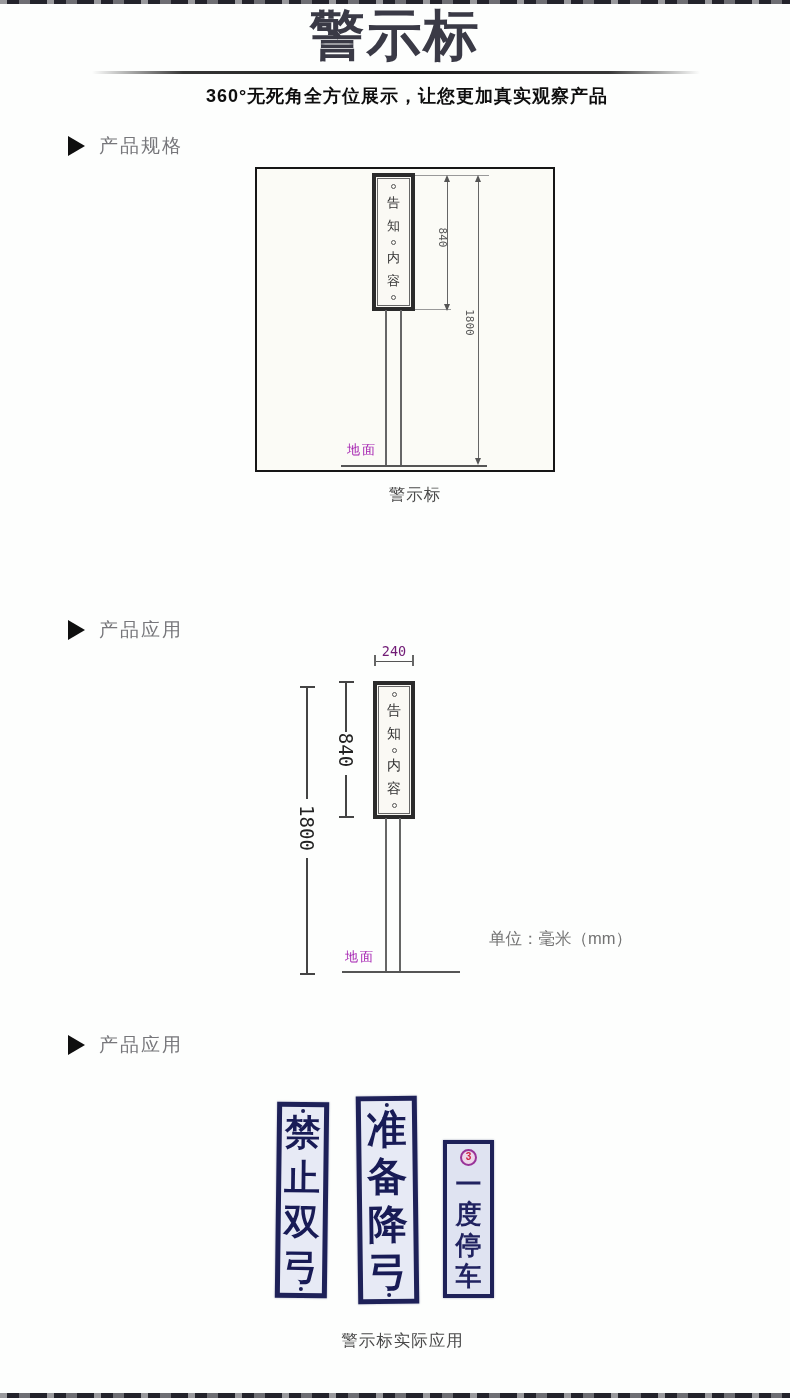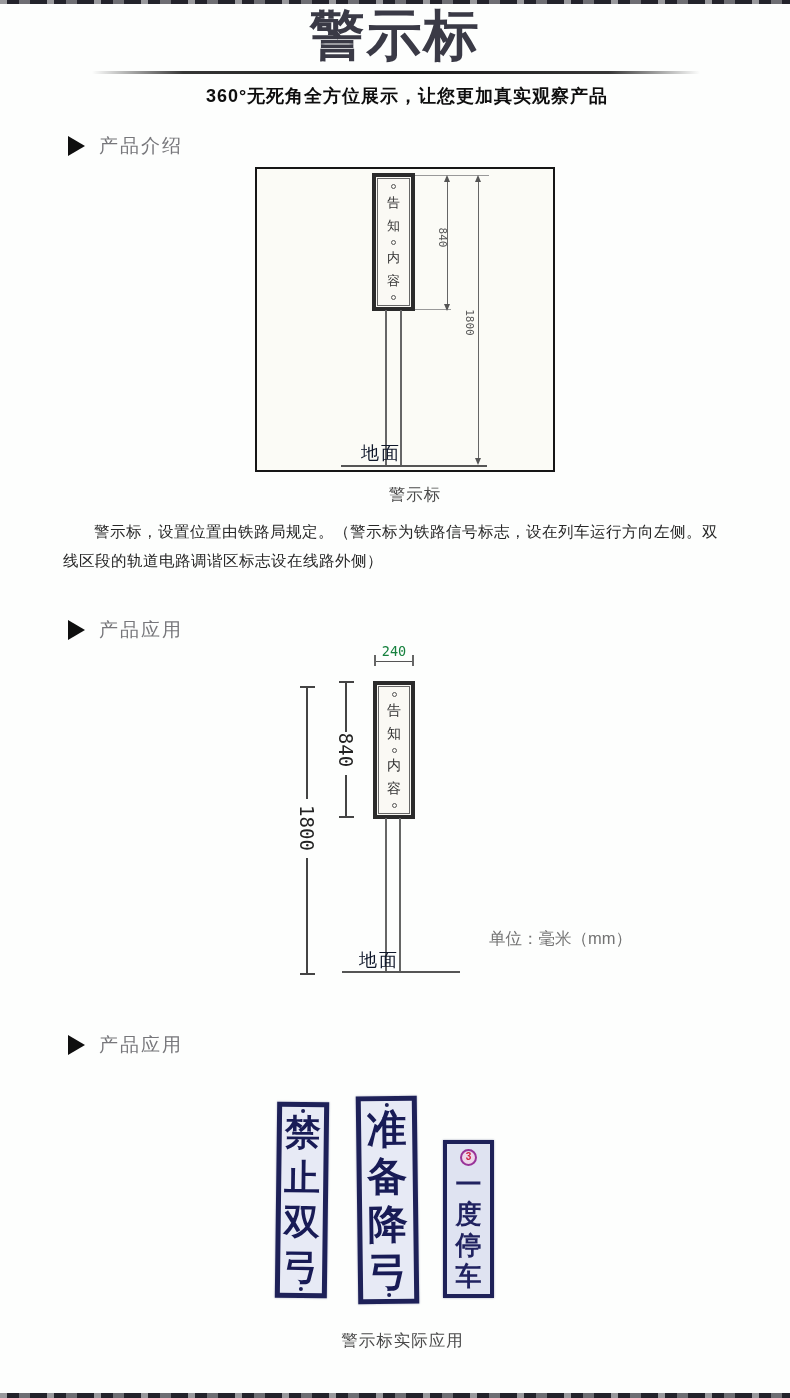--- a/index.html
+++ b/index.html
@@ -68,41 +68,41 @@
     justify-content:space-evenly; color:#333;
   }
   .plate-inner .dot {
     width:5px; height:5px; border:1px solid #555; border-radius:50%;
     background:transparent;
   }
   .pole {
     position:absolute; border-left:2px solid #666; border-right:2px solid #666;
     background:transparent;
   }
-  .ground-lbl { position:absolute; font-size:18px; color:#0f172a; letter-spacing:2px;margin-left:14px; }
+  .ground-lbl { position:absolute; font-size:13px; color:#a21caf; letter-spacing:2px; }
 
   
   .d1box {
     position:absolute; left:255px; top:167px; width:300px; height:305px;
     border:2px solid #161616; background:#fbfbf6;
   }
   .d1box .plate { left:115px; top:4px; width:43px; height:138px; font-size:13px; }
   .d1-pole { left:128px; top:141px; width:17px; height:156px; }
   .d1-ground { left:84px; top:296px; width:146px; height:2px; background:#555; }
   .d1-gnd-lbl { left:90px; top:272px; }
   .d1-ext-top { left:158px; top:6px; width:74px; height:1px; background:#999; }
   .d1-ext-mid { left:158px; top:140px; width:36px; height:1px; background:#999; }
   .d1-dim840 { left:190px; top:9px; width:1px; height:131px; }
   .d1-dim1800 { left:221px; top:9px; width:1px; height:284px; }
   .d1-lab840 { left:170px; top:62px; width:30px; font-size:11px; }
   .d1-lab1800 { left:195px; top:147px; width:34px; font-size:11px; }
 
   
   .d2-lab240 { position:absolute; left:372px; top:643px; width:44px; text-align:center;
-               font-family:"DejaVu Sans Mono", monospace; font-size:13.5px; color:#15803d; }
+               font-family:"DejaVu Sans Mono", monospace; font-size:13.5px; color:#701a75; }
   .d2-bracket-h { left:375px; top:661px; width:38px; height:1px; background:#555; }
   .d2-tick-l { left:374px; top:655px; width:2px; height:11px; }
   .d2-tick-r { left:412px; top:655px; width:2px; height:11px; }
   .d2-plate { left:373px; top:681px; width:42px; height:138px; font-size:14px; }
   .d2-pole { left:385px; top:818px; width:16px; height:155px; }
   .d2-ground { left:342px; top:971px; width:118px; height:2px; background:#555; }
   .d2-gnd-lbl { left:345px; top:948px; }
   .d2-840a { left:345px; top:682px; width:2px; height:50px; background:#444; }
   .d2-840b { left:345px; top:775px; width:2px; height:43px; background:#444; }
   .d2-840cap-t { left:339px; top:681px; width:15px; height:2px; background:#444; }
@@ -153,21 +153,21 @@
 <div class="page">
 
   <div class="crop-bar crop-top"></div>
 
   <h1 class="page-title">警示标</h1>
   <div class="title-divider"></div>
   <div class="page-subtitle">360°无死角全方位展示，让您更加真实观察产品</div>
 
   <div class="sec-head head-intro">
     <span class="tri"></span>
-    <span class="lbl">产品介绍</span>
+    <span class="lbl">产品规格</span>
   </div>
 
   <div class="d1box">
     <div class="plate">
       <div class="plate-inner scan-serif">
         <span class="dot"></span>
         <span>告</span>
         <span>知</span>
         <span class="dot"></span>
         <span>内</span>
@@ -185,21 +185,20 @@
     <span class="arr arr-down" style="left:187px; top:135px;"></span>
     <div class="dim-num d1-lab840">840</div>
     <div class="vline d1-dim1800"></div>
     <span class="arr arr-up" style="left:218px; top:6px;"></span>
     <span class="arr arr-down" style="left:218px; top:289px;"></span>
     <div class="dim-num d1-lab1800">1800</div>
   </div>
 
   <div class="caption cap1">警示标</div>
 
-  <p class="desc">警示标，设置位置由铁路局规定。（警示标为铁路信号标志，设在列车运行方向左侧。双线区段的轨道电路调谐区标志设在线路外侧）</p>
 
   <div class="sec-head head-spec">
     <span class="tri"></span>
     <span class="lbl">产品应用</span>
   </div>
 
   <div class="d2-lab240">240</div>
   <div class="hline d2-bracket-h"></div>
   <div class="vline d2-tick-l"></div>
   <div class="vline d2-tick-r"></div>

